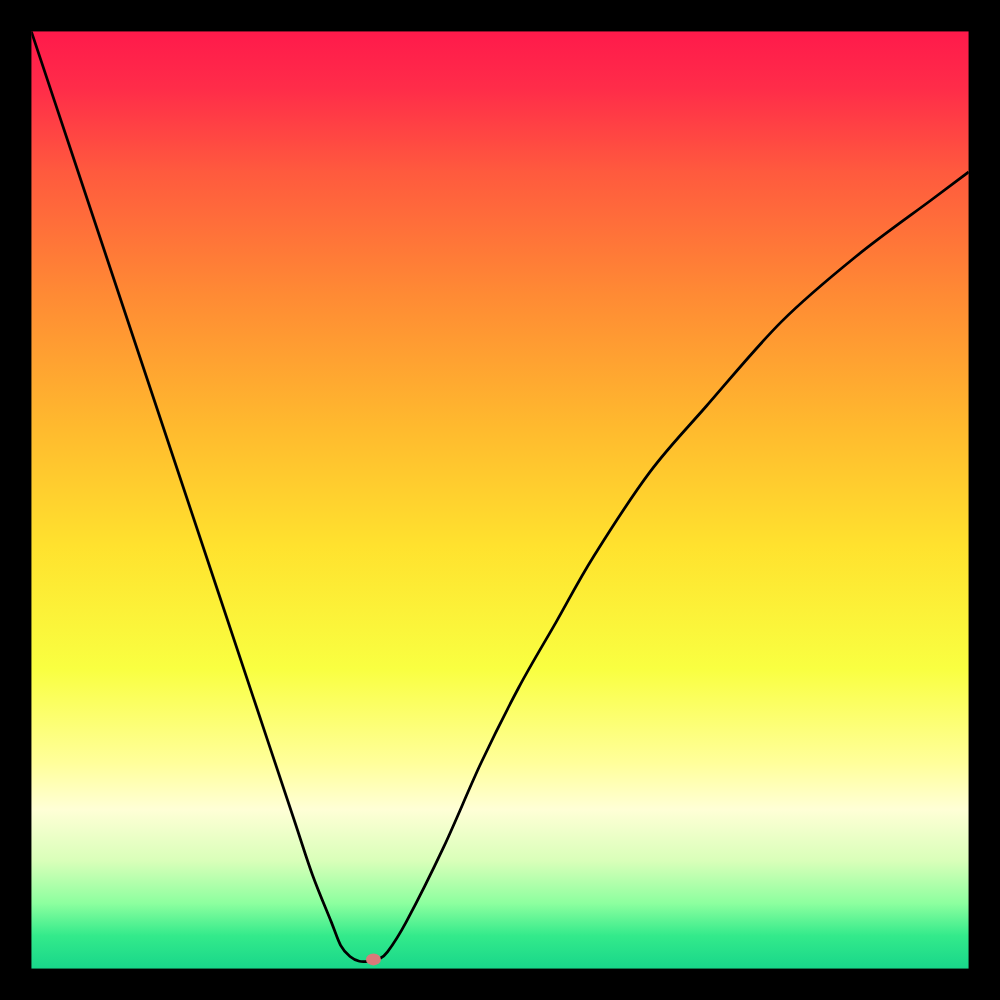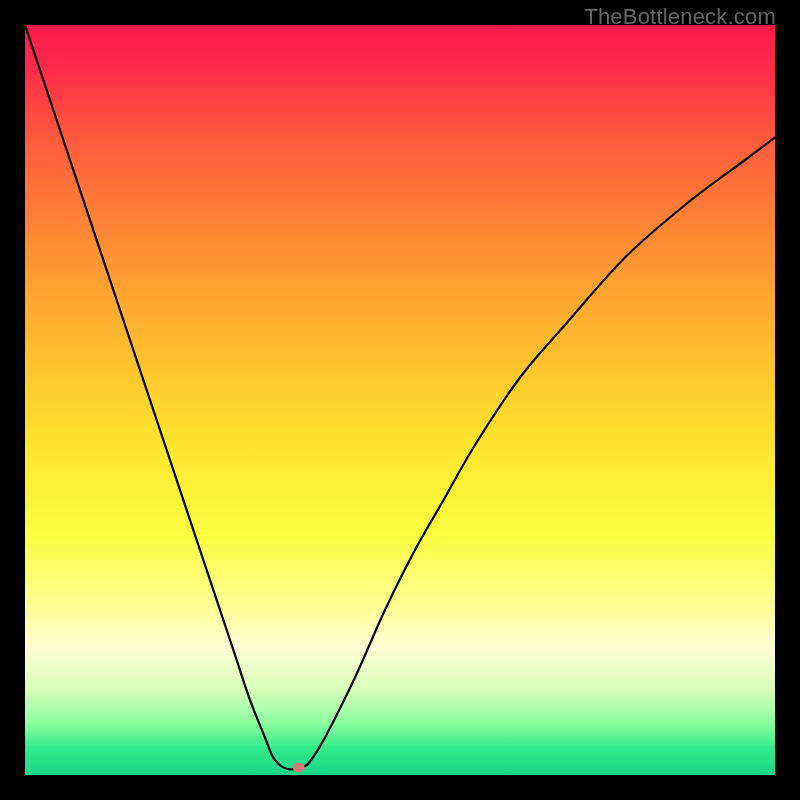--- a/index.html
+++ b/index.html
@@ -58,14 +58,13 @@
             <stop offset="96.50%" stop-color="#33ea8b"></stop>
             <stop offset="100.00%" stop-color="#18d68a"></stop>
           </linearGradient>
       </defs>
       <rect id="bg-rect" x="0" y="0" width="750" height="750" fill="url(#bg-grad)"></rect>
       <path id="curve-path" fill="none" stroke="#000" stroke-width="2.2" stroke-linejoin="round" d="M 0.00 0.00 C 5.00 15.00, 20.00 60.00, 30.00 90.00 C 40.00 120.00, 50.00 150.00, 60.00 180.00 C 70.00 210.00, 80.00 240.00, 90.00 270.00 C 100.00 300.00, 110.00 330.00, 120.00 360.00 C 130.00 390.00, 140.00 420.00, 150.00 450.00 C 160.00 480.00, 170.00 510.00, 180.00 540.00 C 190.00 570.00, 202.50 607.50, 210.00 630.00 C 217.50 652.50, 220.00 661.25, 225.00 675.00 C 230.00 688.75, 236.25 703.13, 240.00 712.50 C 243.75 721.88, 245.00 726.63, 247.50 731.25 C 250.00 735.88, 252.50 738.13, 255.00 740.25 C 257.50 742.38, 260.00 743.38, 262.50 744.00 C 265.00 744.63, 267.50 744.25, 270.00 744.00 C 272.50 743.75, 275.00 743.75, 277.50 742.50 C 280.00 741.25, 281.25 741.50, 285.00 736.50 C 288.75 731.50, 292.50 726.50, 300.00 712.50 C 307.50 698.50, 320.00 673.75, 330.00 652.50 C 340.00 631.25, 350.00 606.25, 360.00 585.00 C 370.00 563.75, 380.00 543.75, 390.00 525.00 C 400.00 506.25, 410.00 490.00, 420.00 472.50 C 430.00 455.00, 437.50 440.00, 450.00 420.00 C 462.50 400.00, 480.00 372.50, 495.00 352.50 C 510.00 332.50, 522.50 320.00, 540.00 300.00 C 557.50 280.00, 580.00 252.50, 600.00 232.50 C 620.00 212.50, 640.00 196.25, 660.00 180.00 C 680.00 163.75, 705.00 146.25, 720.00 135.00 C 735.00 123.75, 745.00 116.25, 750.00 112.50"></path>
       <ellipse id="marker-dot" rx="6" ry="4.800000000000001" cx="273.75" cy="742.50" fill="#da7a7a"></ellipse>
     </svg>
   </div>
 
-  <div class="watermark">TheBottleneck.com</div>
 </div>
 
 </body></html>

